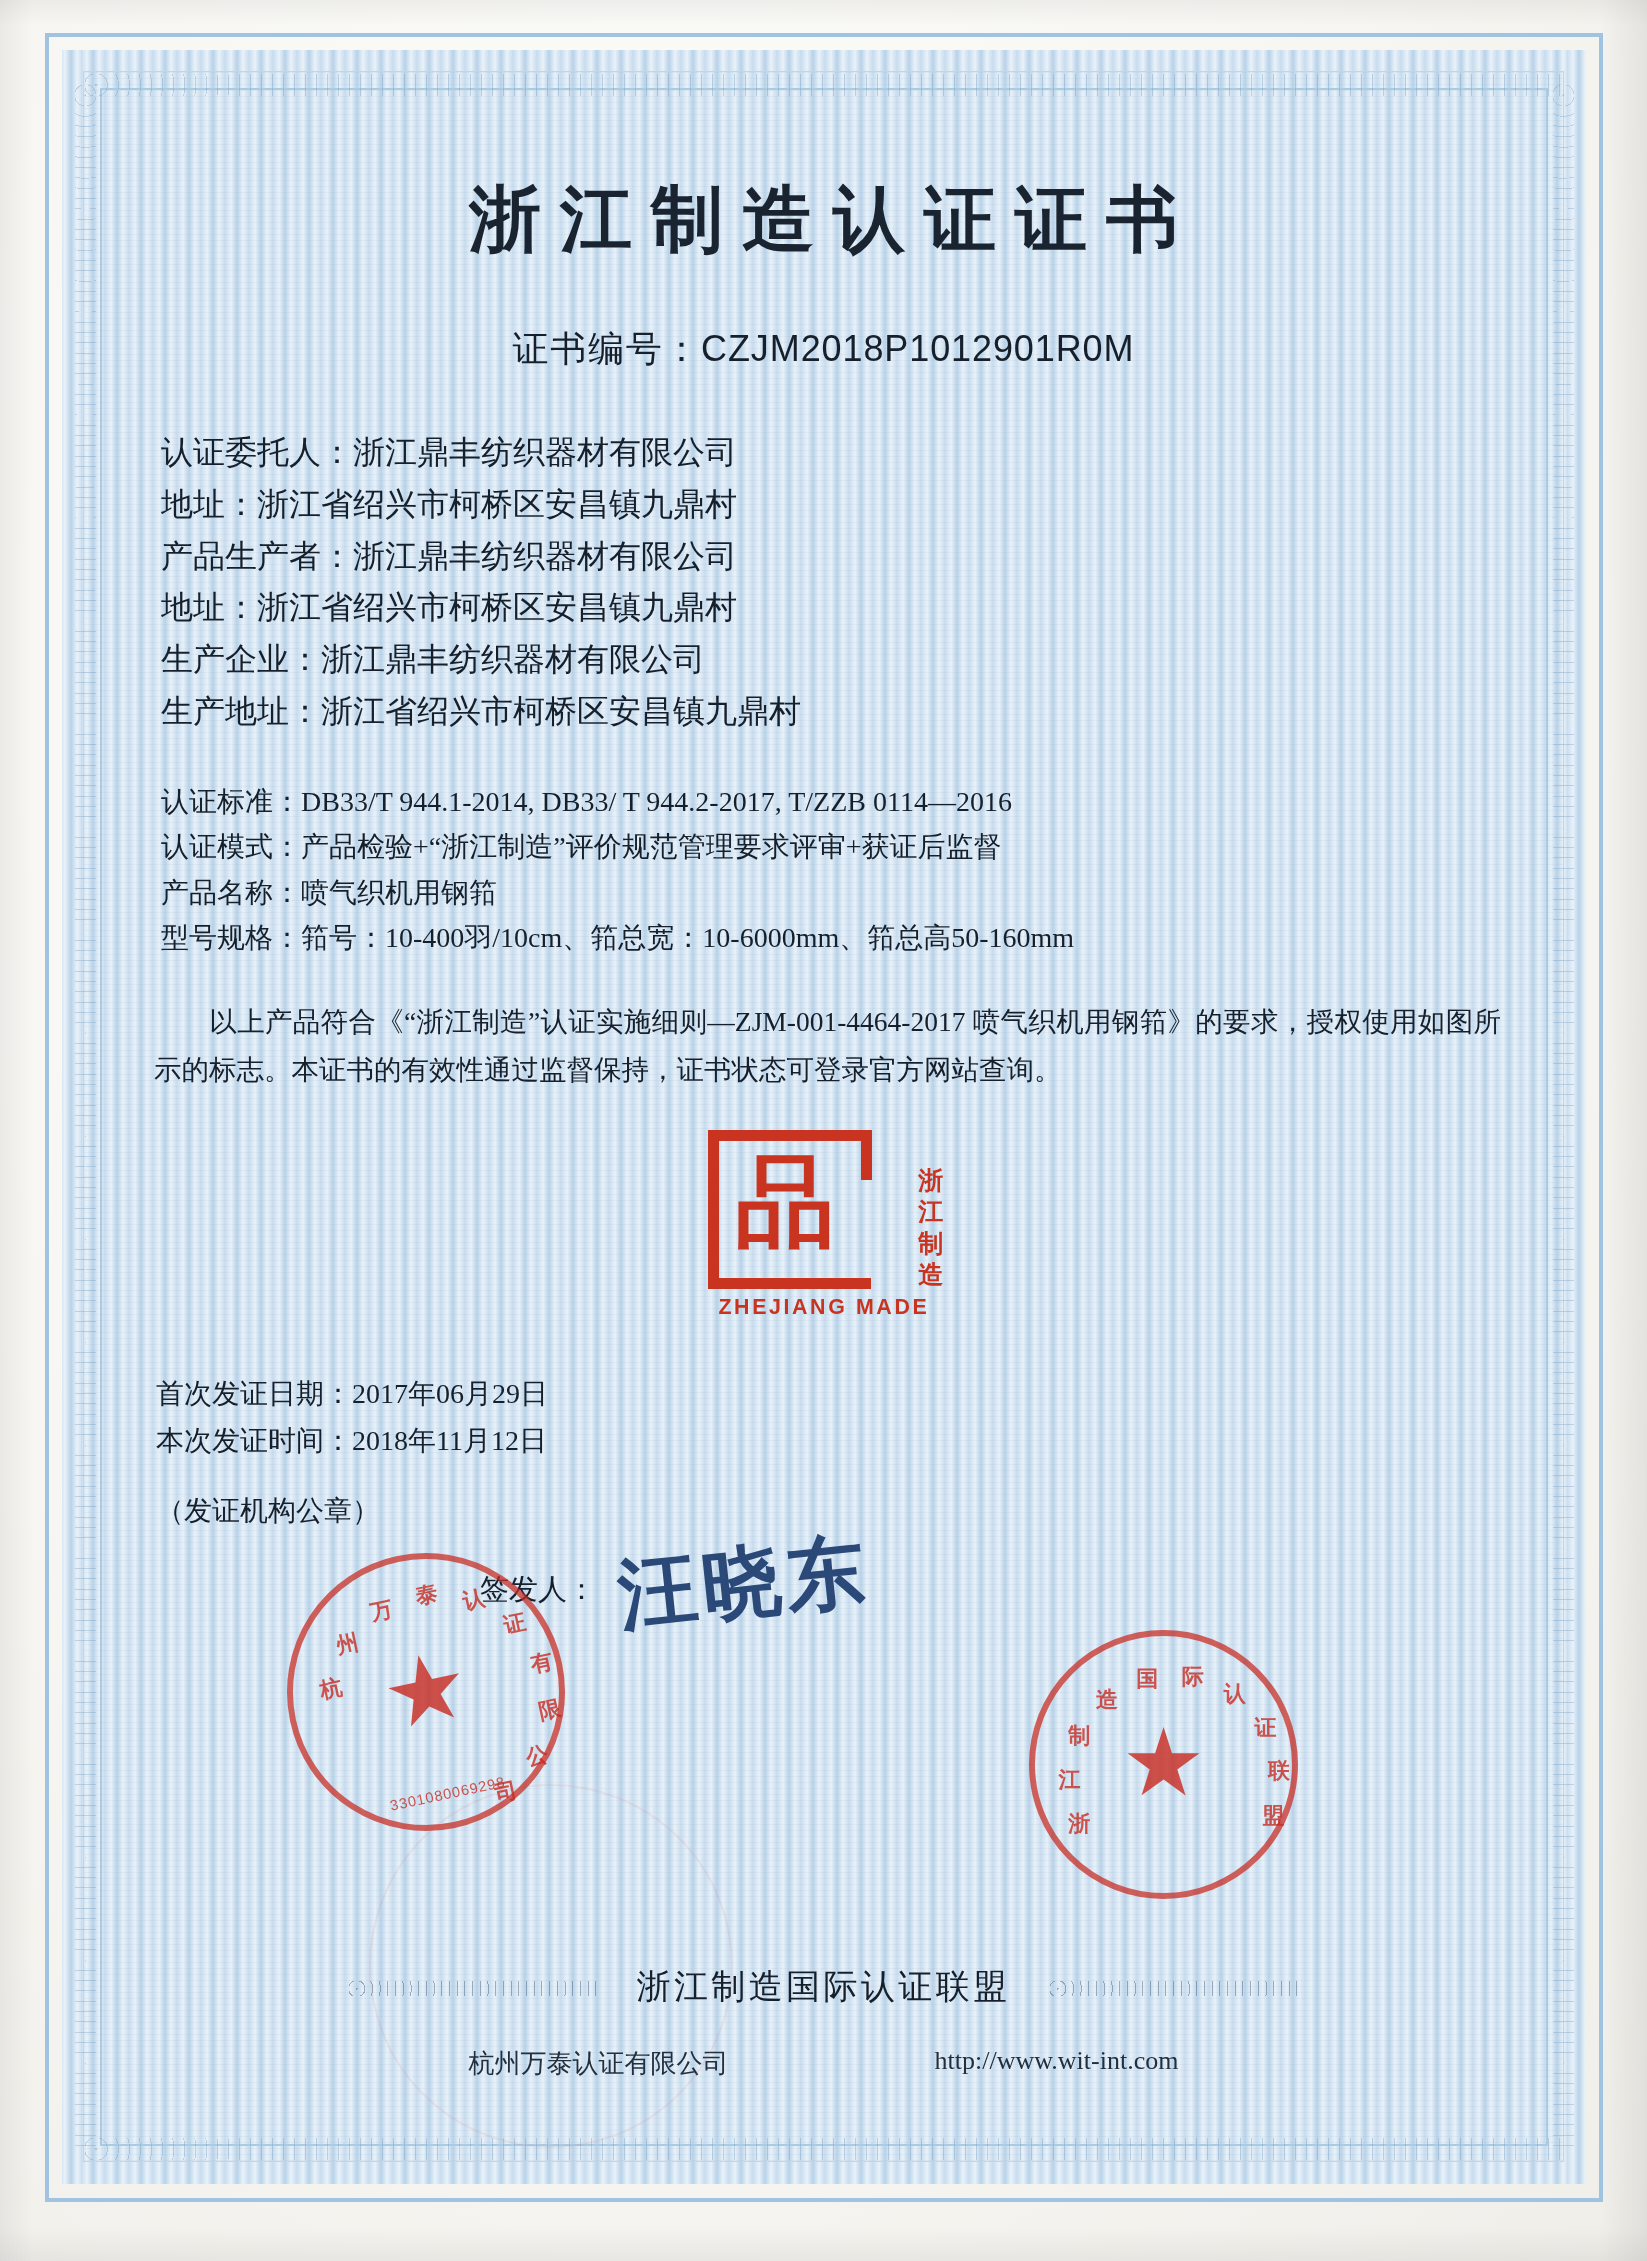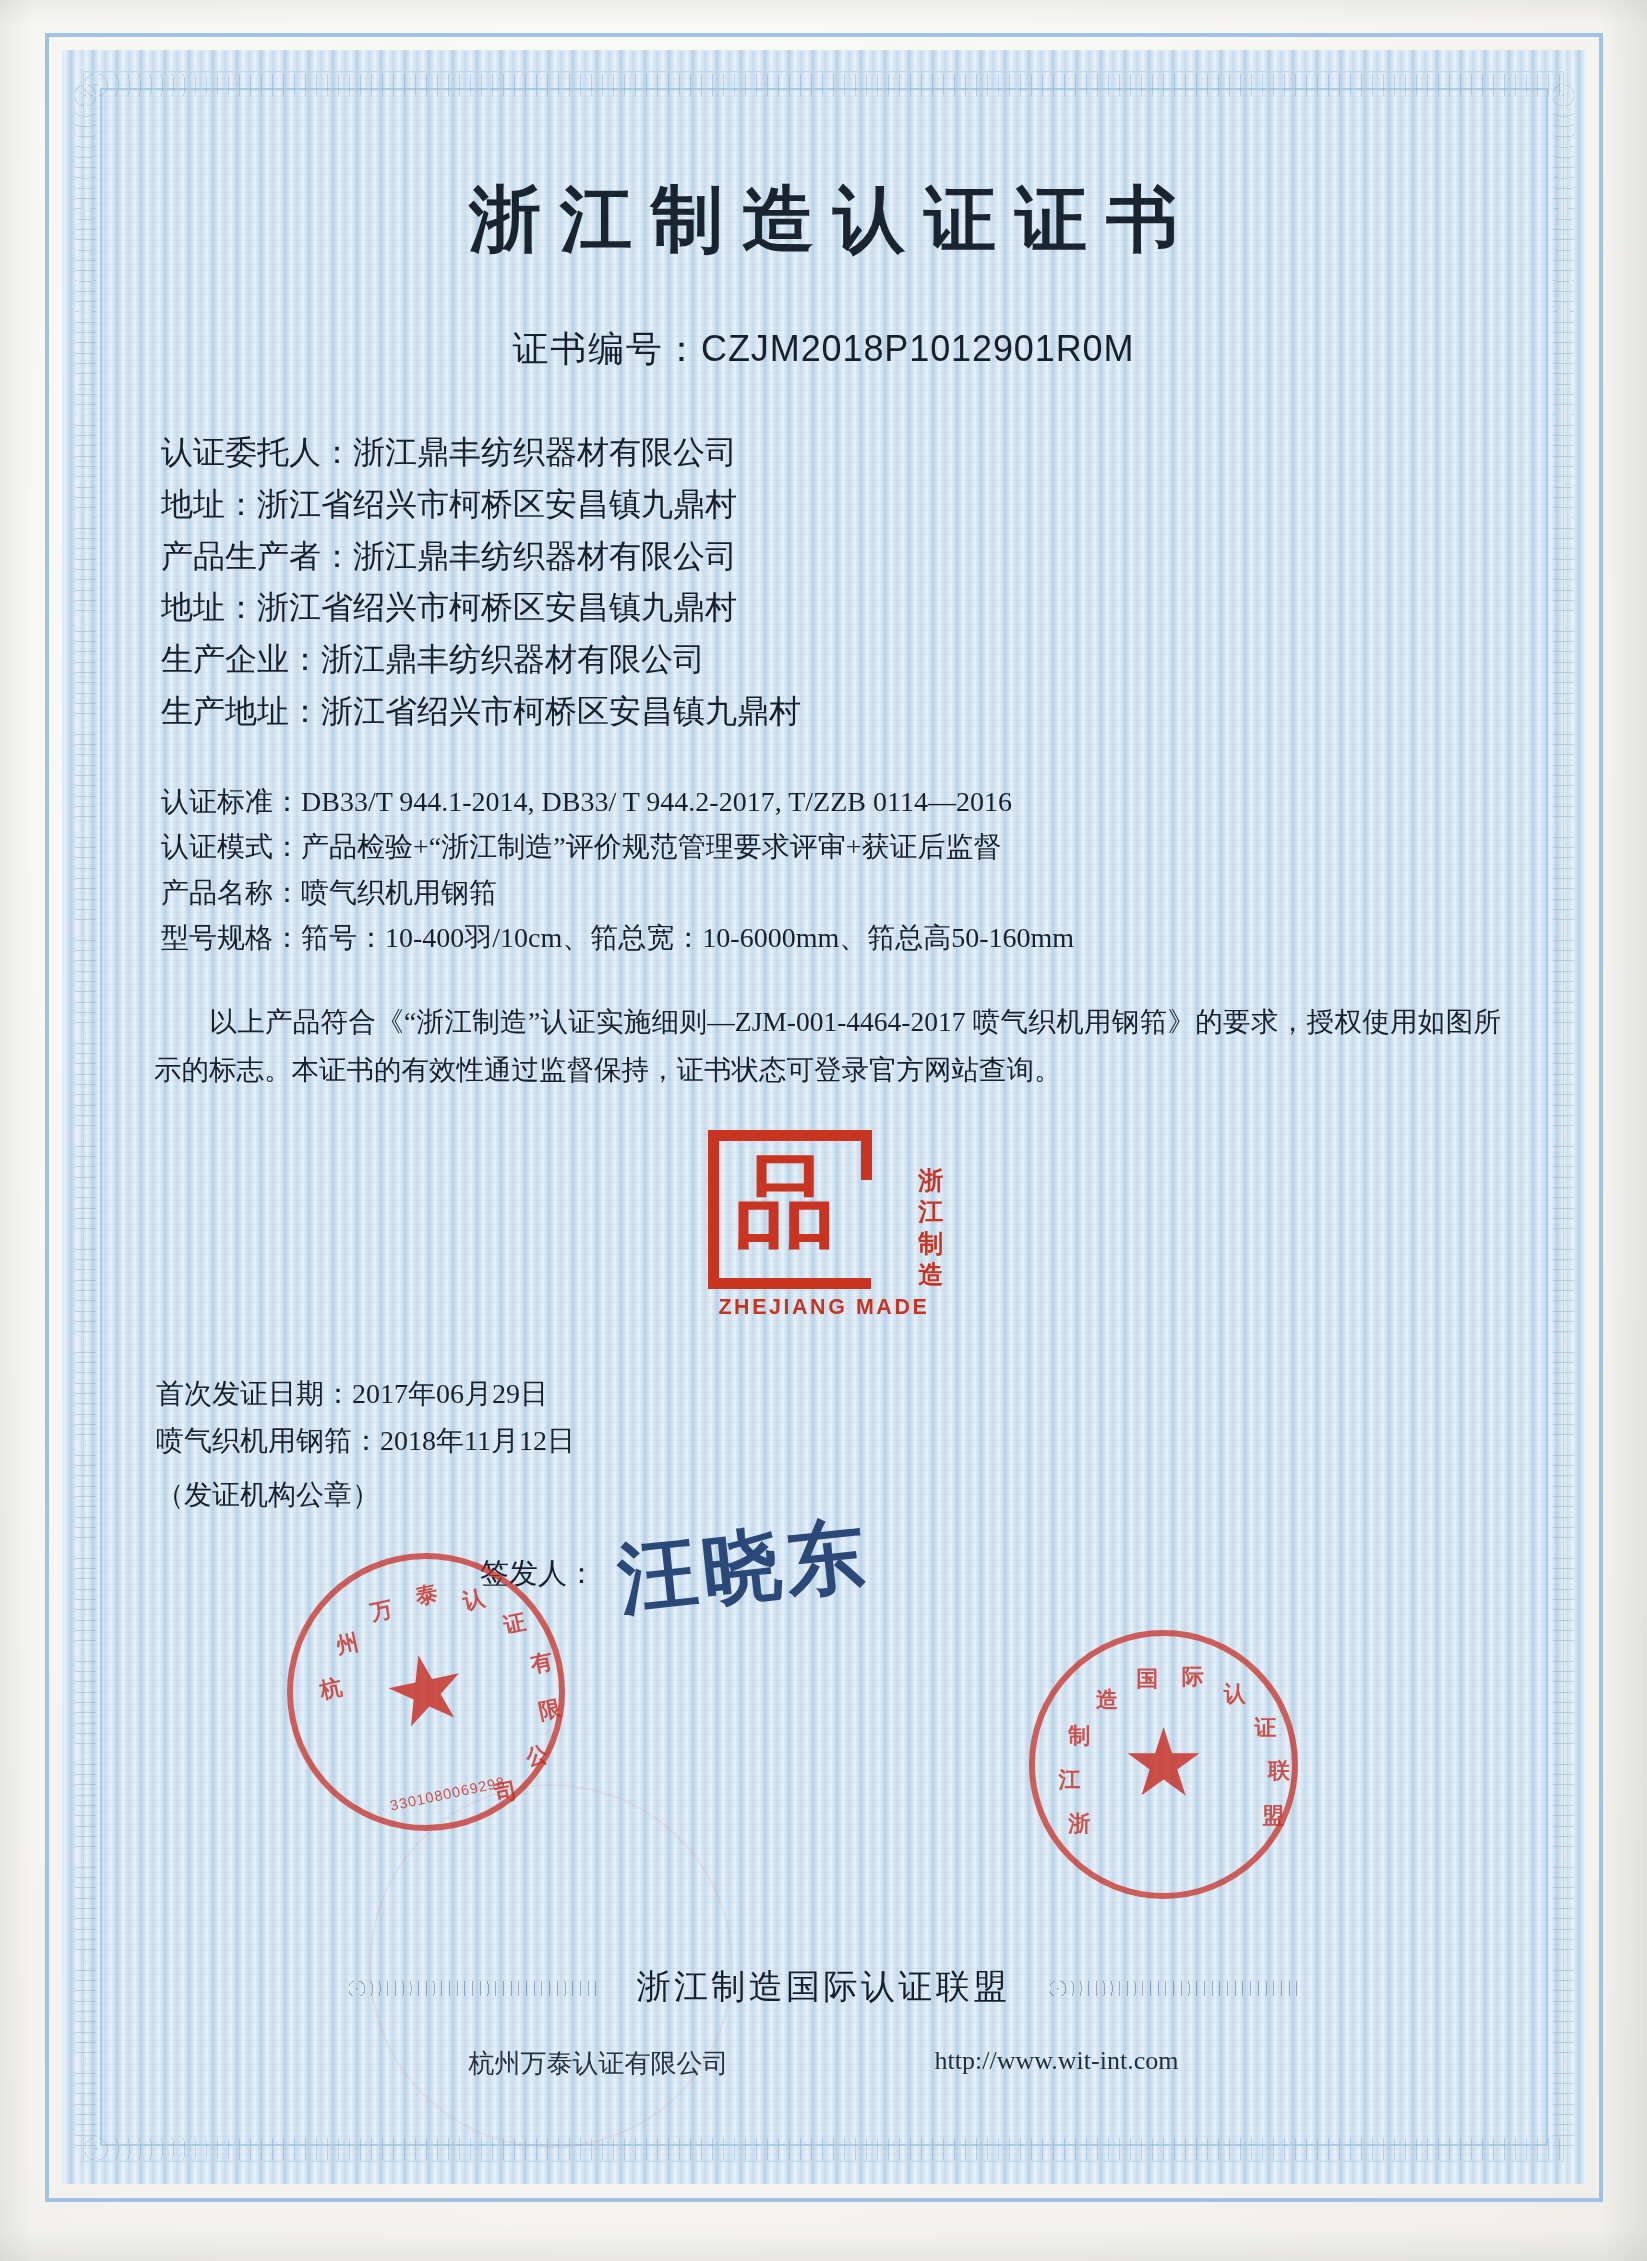--- a/index.html
+++ b/index.html
@@ -228,21 +228,21 @@
     padding-left: 36px;
     position: relative;
     z-index: 4;
   }
   .date-line {
     font-size: 28px;
     line-height: 1.68;
     color: #16202c;
     white-space: nowrap;
   }
-  .seal-note { margin-top: 7px; }
+  .seal-note { margin-top: 23px; }
 
   .signer-row {
     margin-top: 36px;
     padding-left: 360px;
     font-size: 29px;
     color: #16202c;
     position: relative;
     height: 77px;
   }
   .signature {
@@ -427,21 +427,21 @@
         <div class="cn">浙江制造</div>
         <div class="en">ZHEJIANG MADE</div>
       </div>
     </div>
 
     <div class="dates">
       <div class="date-line">
         <span>首次发证日期：</span><span>2017年06月29日</span>
       </div>
       <div class="date-line">
-        <span>喷气织机用钢筘：</span><span>2018年11月12日</span>
+        <span>本次发证时间：</span><span>2018年11月12日</span>
       </div>
       <div class="date-line seal-note">（发证机构公章）</div>
     </div>
 
     <div class="signer-row">
       <span>签发人：</span>
       <span class="signature">汪晓东</span>
     </div>
 
   </div>

